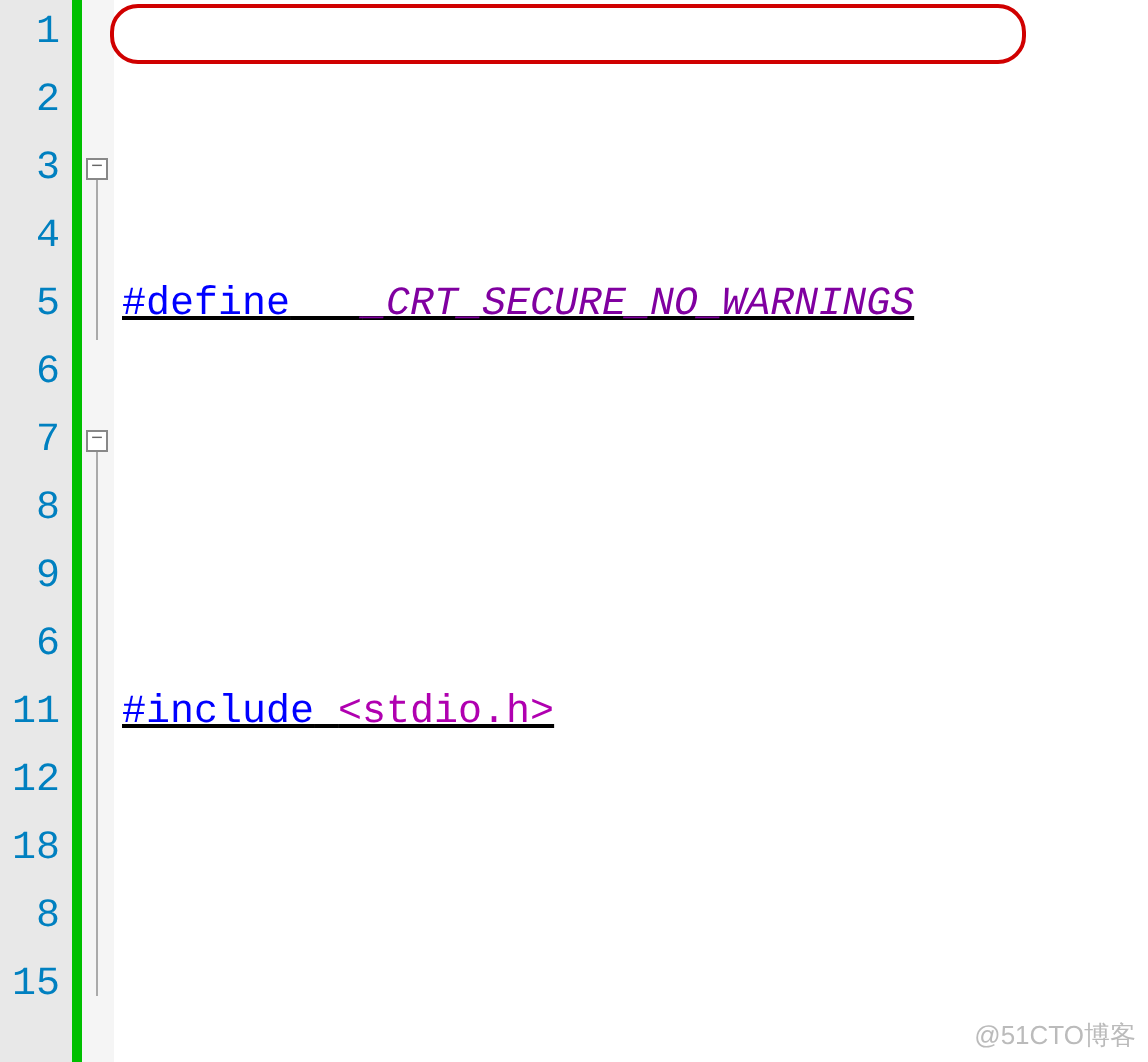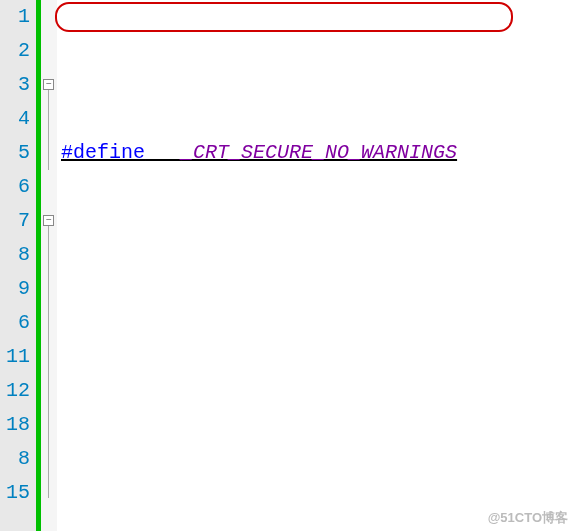--- a/index.html
+++ b/index.html
@@ -73,21 +73,20 @@
       border-radius: 14px;
       pointer-events: none;
     }
     .watermark {
       position: absolute;
       right: 6px;
       bottom: 4px;
       font-size: 13px;
       color: #bbb;
       font-family: sans-serif;
-      font-weight: bold;
     }
   </style>
 </head>
 <body>
 
 <div class="editor">
   <div class="gutter">
     <span class="num">1</span>
     <span class="num">2</span>
     <span class="num">3</span>
@@ -109,20 +108,21 @@
     <div class="fold-marker" style="top:79px">−</div>
     <div class="fold-line" style="top:90px;height:80px"></div>
     <div class="fold-marker" style="top:215px">−</div>
     <div class="fold-line" style="top:226px;height:272px"></div>
   </div>
   <div class="code">
     <div class="redbox" style="left:-2px; top:2px; width:458px; height:30px;"></div>
 
     <div class="line"><span class="kw-preproc">#define</span>   <span class="macro">_CRT_SECURE_NO_WARNINGS</span></div>
     <div class="line"></div>
+    <div class="line"><span class="kw-preproc">#include</span> <span class="angle">&lt;stdio.h&gt;</span></div>
     
     
     
     
     
     
     
     
     
     

